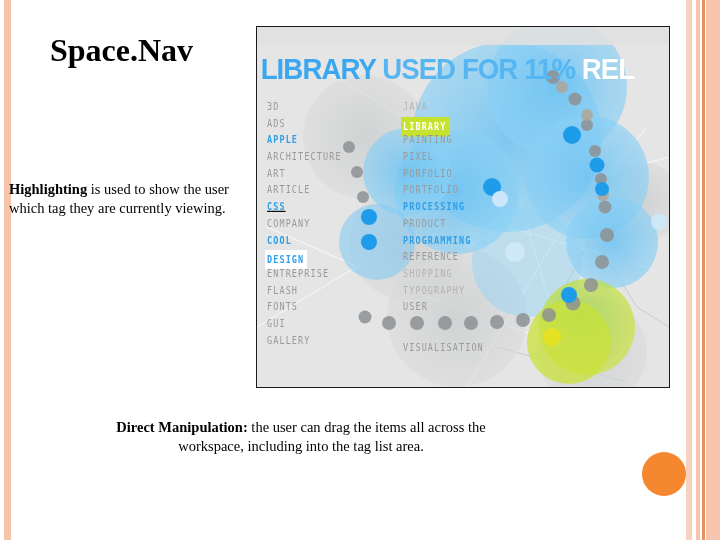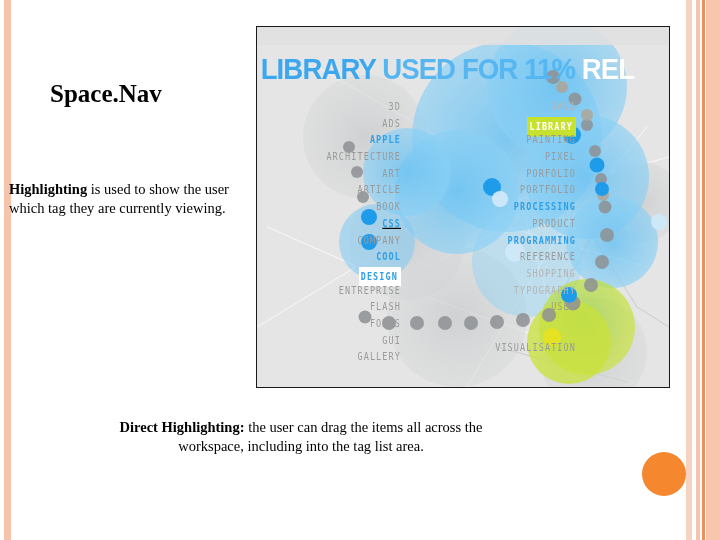--- a/index.html
+++ b/index.html
@@ -26,26 +26,25 @@
   .stripe-right-1 { left: 686px; width: 6px;  background: #f7d2c0; }
   .stripe-right-2 { left: 696px; width: 4px;  background: #f6c4ae; }
   .stripe-right-3 { left: 702px; width: 3px;  background: #e8915f; }
   .stripe-right-4 { left: 706px; width: 14px; background: #f8c6ae; }
 
   
   .slide-title {
     position: absolute;
     left: 50px;
     top: 32px;
-    font-size: 25px;
+    font-size: 32px;
     font-weight: bold;
     color: #000000;
     letter-spacing: 0px;
     white-space: nowrap;
-    margin-top: 48px;
   }
   .body-note {
     position: absolute;
     left: 9px;
     top: 180px;
     width: 228px;
     font-size: 14.5px;
     line-height: 1.33;
     color: #000000;
   }
@@ -114,21 +113,21 @@
 
   
   .tag-cols {
     position: absolute;
     left: 8px;
     top: 70px;
     width: 400px;
     display: flex;
     gap: 0px;
   }
-  .tag-col { width: 136px; text-align: right; }
+  .tag-col { width: 136px; }
   .tag-col.right { width: 175px; }
 
   .tag {
     font-family: "DejaVu Sans Mono", monospace;
     font-size: 8.5px;
     letter-spacing: 1.1px;
     line-height: 16.7px;
     height: 16.7px;
     color: #9a9a9a;
     white-space: nowrap;
@@ -289,25 +288,22 @@
           </div>
           <div style="height: 16.7px;">
             <span class="tag blue">APPLE</span>
           </div>
           <div style="height: 16.7px;">
             <span class="tag ">ARCHITECTURE</span>
           </div>
           <div style="height: 16.7px;">
             <span class="tag ">ART</span>
           </div>
-          <div style="height: 16.7px; margin-left: 24px;">
+          <div style="height: 16.7px;">
             <span class="tag ">ARTICLE</span>
-          </div>
-          <div style="height: 16.7px;">
-            <span class="tag ">BOOK</span>
           </div>
           <div style="height: 16.7px; text-decoration: underline;">
             <span class="tag blue">CSS</span>
           </div>
           <div style="height: 16.7px;">
             <span class="tag ">COMPANY</span>
           </div>
           <div style="height: 16.7px;">
             <span class="tag blue">COOL</span>
           </div>
@@ -369,16 +365,16 @@
           <div style="height: 16.7px; margin-top: 24px;">
             <span class="tag ">VISUALISATION</span>
           </div>
         </div>
     </div>
 
   </div>
 </div>
 
 <div class="bottom-note">
-  <b>Direct Highlighting:</b><span> the user can drag the items all across the workspace, including into the tag list area.</span>
+  <b>Direct Manipulation:</b><span> the user can drag the items all across the workspace, including into the tag list area.</span>
 </div>
 
 <div class="orange-dot"></div>
 
 </body></html>

